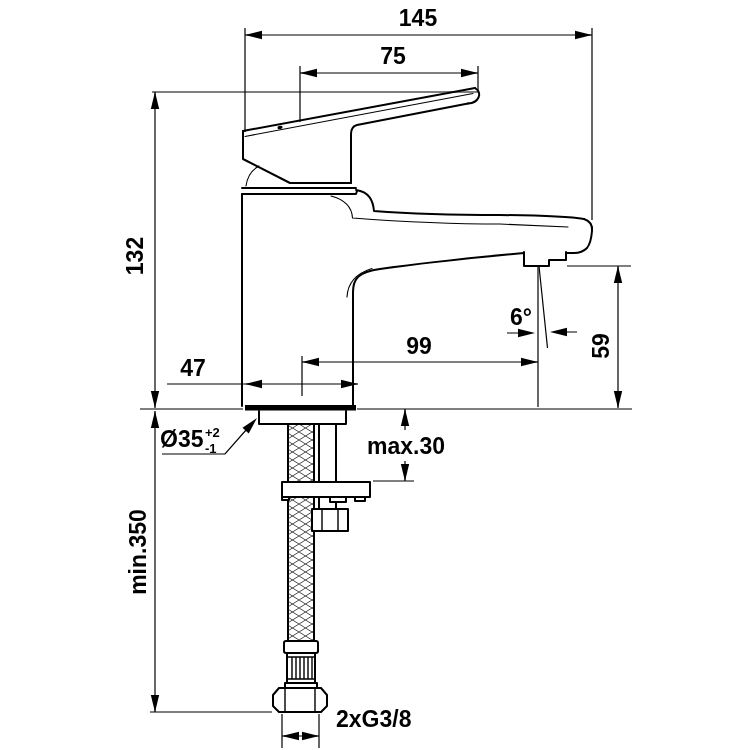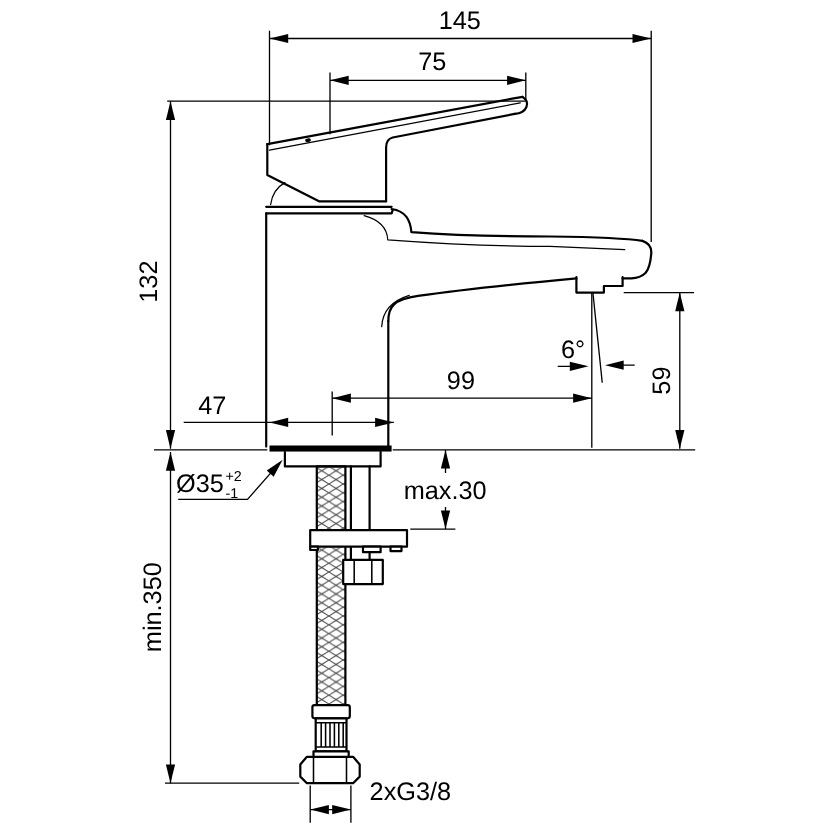--- a/index.html
+++ b/index.html
@@ -1,16 +1,16 @@
 <!DOCTYPE html>
 <html><head>
 <meta charset="utf-8">
 <style>
   html,body{margin:0;padding:0;background:#fff;}
-  #stage{position:relative;width:750px;height:750px;background:#ffffff;overflow:hidden;}
+  #stage{position:relative;width:750px;height:750px;background:#ffffff;overflow:hidden;font-weight:bold;}
   svg{display:block;}
   text{font-family:"Liberation Sans","DejaVu Sans",sans-serif;fill:#000;}
   .dimtext{font-size:23px;}
   .toltext{font-size:13px;}
   .obj{fill:none;stroke:#000;stroke-width:2;stroke-linejoin:round;stroke-linecap:round;}
   .objthin{fill:none;stroke:#000;stroke-width:1.1;stroke-linejoin:round;stroke-linecap:round;}
   .dim{fill:none;stroke:#000;stroke-width:1.2;}
   .fillw{fill:#ffffff;stroke:#000;stroke-width:2;stroke-linejoin:round;}
   .facet{fill:none;stroke:#000;stroke-width:1.4;}
   .ah{fill:#000;stroke:none;}

